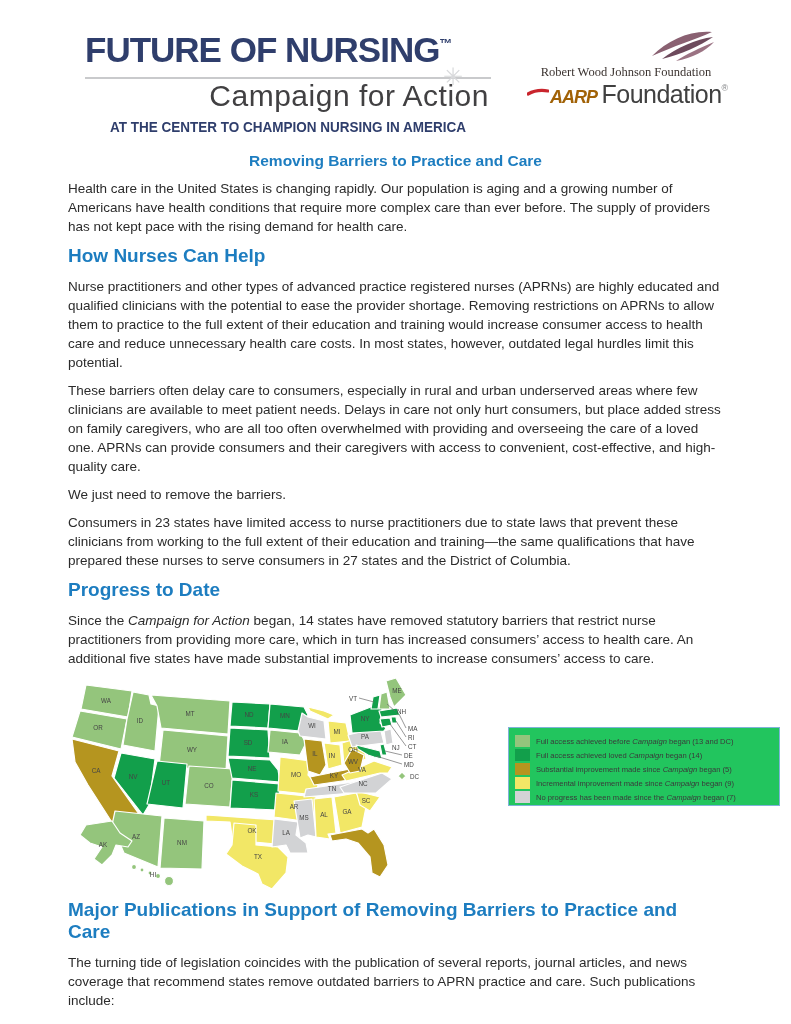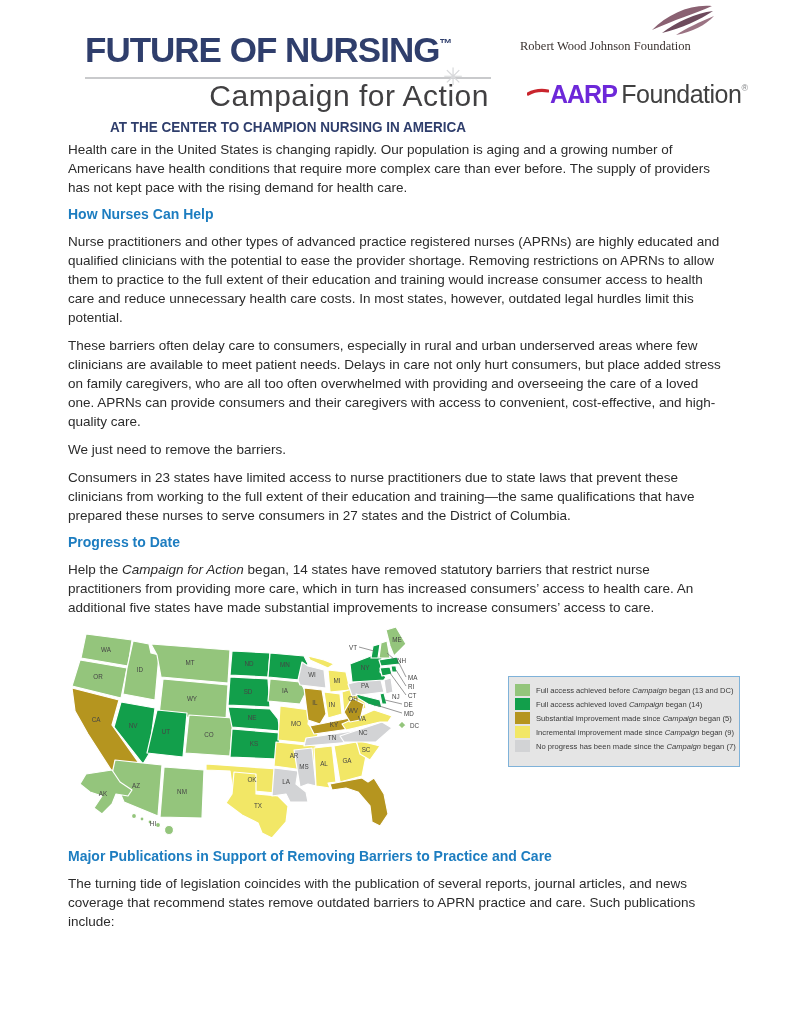--- a/index.html
+++ b/index.html
@@ -12,43 +12,43 @@
 
   
   .header{position:relative;height:140px;}
   .logo-block{position:absolute;left:85px;top:20px;width:406px;}
   .logo-line1{font-size:35px;line-height:48px;font-weight:bold;color:#2f3e6c;letter-spacing:-1px;white-space:nowrap;}
   .logo-tm{font-size:13px;vertical-align:14px;letter-spacing:0;}
   .logo-rule{height:2px;background:#c9cacc;margin-top:3px;position:relative;}
   .starburst{position:absolute;right:28px;top:-14px;font-size:24px;color:#d9dadc;font-weight:normal;}
   .logo-line2{font-size:30px;line-height:34px;font-weight:normal;color:#414042;text-align:right;padding-right:2px;letter-spacing:0.5px;}
   .logo-line3{margin-top:5px;font-size:15px;font-weight:bold;color:#2f3e6c;text-align:center;transform:scaleX(0.9);transform-origin:center;white-space:nowrap;letter-spacing:0;}
-  .rwjf-block{position:absolute;left:520px;top:2px;width:212px;}
+  .rwjf-block{position:absolute;left:520px;top:28px;width:212px;text-align:center;}
   .rwjf-wing{display:block;margin:0 auto 1px 118px;}
   .rwjf-name{font-family:"Liberation Serif",serif;font-size:12.5px;color:#3b3330;white-space:nowrap;}
   .aarp-block{position:absolute;left:527px;top:80px;white-space:nowrap;}
   .aarp-swoosh{display:inline-block;vertical-align:6px;margin-right:1px;}
-  .aarp-brand{font-size:25px;font-weight:bold;color:#6d28d9;letter-spacing:-1px;}
+  .aarp-brand{font-size:18px;font-weight:bold;color:#a16207;letter-spacing:-1px;font-style:italic;}
   .aarp-name{font-size:25px;color:#404040;letter-spacing:-0.5px;}
   .aarp-reg{font-size:9px;color:#808285;vertical-align:12px;}
 
   
   .page-title{text-align:center;color:#1d7dc0;font-weight:bold;font-size:15.5px;margin:12px 0 9px;}
   .para{font-size:13.5px;line-height:19px;margin:0 0 9px;}
   .single{margin-bottom:9px;}
-  h2.sec{color:#1d7dc0;font-size:14px;margin:4px 0 10px;font-family:"Liberation Sans",sans-serif;}
+  h2.sec{color:#1d7dc0;font-size:19px;margin:4px 0 10px;font-family:"Liberation Sans",sans-serif;}
   .it{font-style:italic;}
 
   
   .map-wrap{position:relative;height:218px;margin-top:8px;}
   .usmap{position:absolute;left:2px;top:0;}
   .usmap polygon,.usmap path.st,.usmap circle{stroke:#ffffff;stroke-width:1.2;stroke-linejoin:round;}
   .usmap text{font-family:"Liberation Sans",sans-serif;font-size:6.3px;fill:#454545;}
   .usmap .leader{stroke:#6b6b6b;stroke-width:0.7;}
-  .legend{position:absolute;left:440px;top:50px;width:232px;background:#e5e5e5;border:1px solid #7fb2d9;padding:5px 6px 12px 6px;box-sizing:border-box;}
+  .legend{position:absolute;left:440px;top:50px;width:272px;background:#22c55e;border:1px solid #7fb2d9;padding:5px 6px 0 6px;box-sizing:border-box;}
   .lrow{display:flex;align-items:center;margin:2px 0;}
   .swatch{width:15px;height:12px;flex:0 0 15px;margin-right:6px;}
   .ltext{font-size:7.6px;color:#3a3a3a;white-space:nowrap;}
 
   
   .pub-list{margin-top:2px;}
   .bullet{display:flex;align-items:flex-start;margin:0 0 6px 4px;}
   .btext{font-size:13.5px;line-height:19px;}
 </style>
 </head>
@@ -73,31 +73,32 @@
   </div>
   <div class="aarp-block">
     <svg class="aarp-swoosh" width="22" height="10" viewBox="0 0 22 10">
       <path d="M1,7 Q10,2 21,4" stroke="#c9252d" stroke-width="3.2" fill="none" stroke-linecap="round"></path>
     </svg><span class="aarp-brand">AARP</span>
     <span class="aarp-name">Foundation</span><span class="aarp-reg">®</span>
   </div>
 </div>
 
 <div class="content">
+  <div class="page-title">Removing Barriers to Practice and Care</div>
 
   <p class="para"><span>Health care in the United States is changing rapidly. Our population is aging and a growing number of Americans have health conditions that require more complex care than ever before. The supply of providers has not kept pace with the rising demand for health care.</span></p>
 
   <h2 class="sec">How Nurses Can Help</h2>
   <p class="para"><span>Nurse practitioners and other types of advanced practice registered nurses (APRNs) are highly educated and qualified clinicians with the potential to ease the provider shortage. Removing restrictions on APRNs to allow them to practice to the full extent of their education and training would increase consumer access to health care and reduce unnecessary health care costs. In most states, however, outdated legal hurdles limit this potential.</span></p>
   <p class="para"><span>These barriers often delay care to consumers, especially in rural and urban underserved areas where few clinicians are available to meet patient needs. Delays in care not only hurt consumers, but place added stress on family caregivers, who are all too often overwhelmed with providing and overseeing the care of a loved one. APRNs can provide consumers and their caregivers with access to convenient, cost-effective, and high-quality care.</span></p>
   <p class="para single"><span>We just need to remove the barriers.</span></p>
   <p class="para"><span>Consumers in 23 states have limited access to nurse practitioners due to state laws that prevent these clinicians from working to the full extent of their education and training—the same qualifications that have prepared these nurses to serve consumers in 27 states and the District of Columbia.</span></p>
 
   <h2 class="sec">Progress to Date</h2>
-  <p class="para"><span>Help the </span><span class="it">Campaign for Action</span><span> began, 14 states have removed statutory barriers that restrict nurse practitioners from providing more care, which in turn has increased consumers’ access to health care. An additional five states have made substantial improvements to increase consumers’ access to care.</span></p>
+  <p class="para"><span>Since the </span><span class="it">Campaign for Action</span><span> began, 14 states have removed statutory barriers that restrict nurse practitioners from providing more care, which in turn has increased consumers’ access to health care. An additional five states have made substantial improvements to increase consumers’ access to care.</span></p>
 
   <div class="map-wrap">
     <svg class="usmap" width="430" height="218" viewBox="0 0 430 218">
 
       <polygon points="16,8 62,14 58,40 11,32" style="fill: rgb(148, 197, 124);"></polygon>
       <polygon points="10,34 57,42 51,72 2,60" style="fill: rgb(148, 197, 124);"></polygon>
       <polygon points="63,15 79,18 81,27 89,29 85,74 53,68 57,42" style="fill: rgb(148, 197, 124);"></polygon>
       <polygon points="81,18 160,24 158,57 91,51 87,29" style="fill: rgb(148, 197, 124);"></polygon>
       <polygon points="93,53 158,59 156,94 89,89" style="fill: rgb(148, 197, 124);"></polygon>
       <polygon points="2,62 49,74 42,99 71,140 71,156 45,150 18,108 5,85" style="fill: rgb(181, 149, 31);"></polygon>

